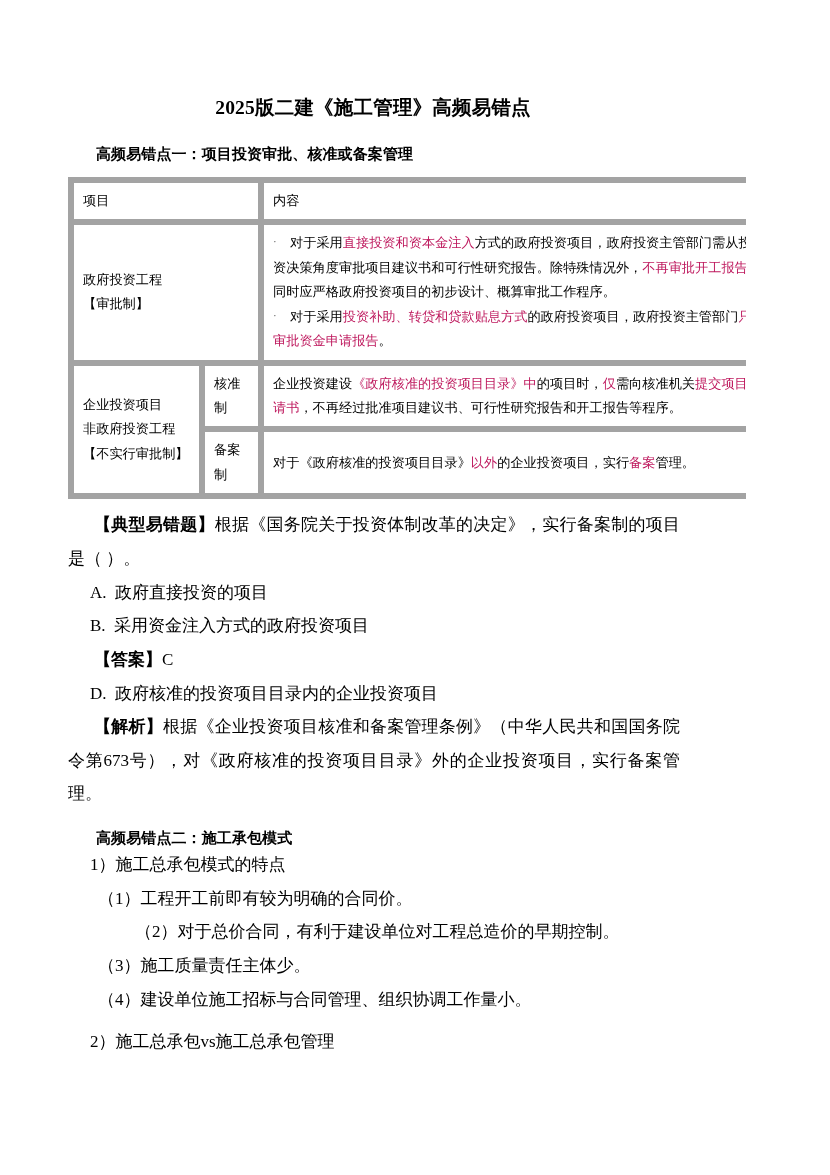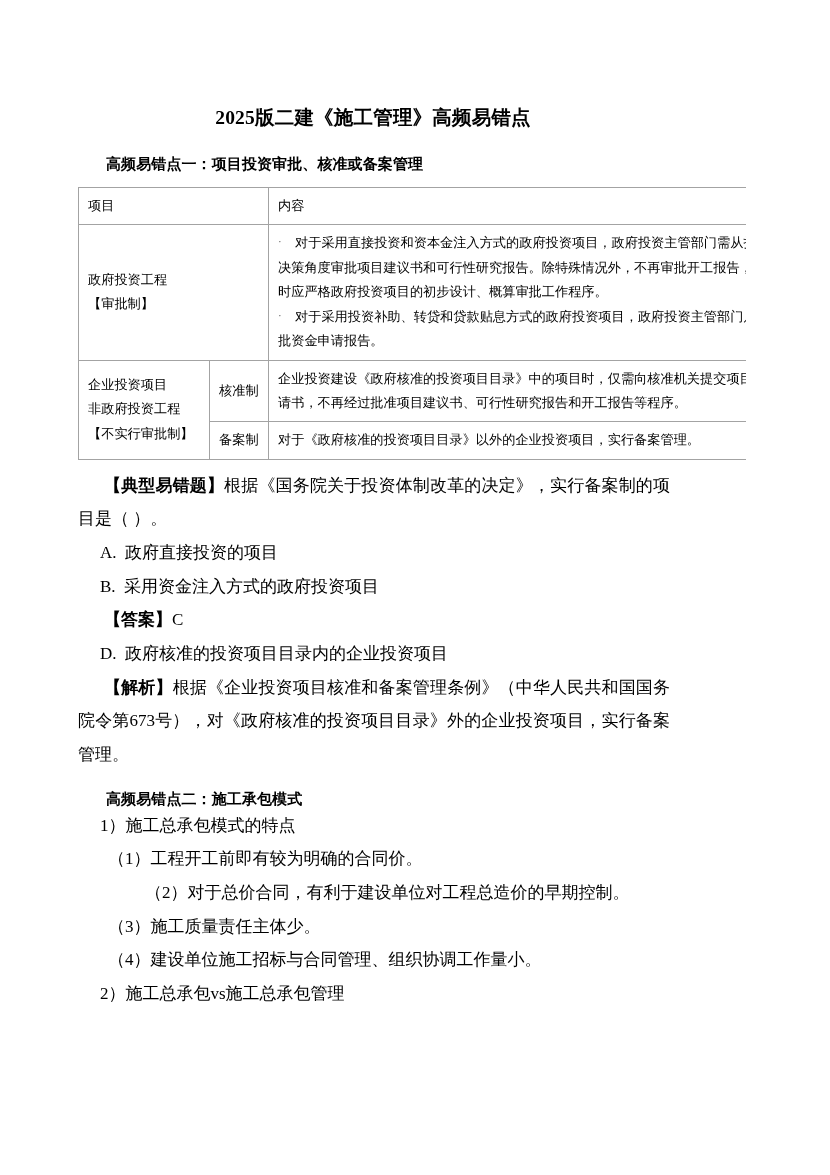--- a/index.html
+++ b/index.html
@@ -13,21 +13,21 @@
     height: 1175px;
     font-family: "Liberation Serif", "DejaVu Serif", serif;
     color: #000000;
     -webkit-font-smoothing: antialiased;
   }
   .page {
     position: relative;
     width: 746px;
     height: 1175px;
     box-sizing: border-box;
-    padding: 16px;
+    padding: 6px;
     overflow: hidden;
   }
   .doc-title {
     margin: 0;
     padding-top: 88px;
     text-align: center;
     font-size: 19.5px;
     font-weight: bold;
     letter-spacing: 0.2px;
   }
@@ -41,21 +41,21 @@
   .heading-one { padding-top: 24px; }
 
   
   table.main-table {
     border-collapse: collapse;
     width: 708px;
     margin: 13px 0 0 62px;
     table-layout: fixed;
   }
   table.main-table td, table.main-table th {
-    border: 1px solid #a3a3a3;
+    border: 6px solid #a3a3a3;
     vertical-align: middle;
     padding: 6px 8px 6px 9px;
     font-size: 13.2px;
     line-height: 1.85;
     font-weight: normal;
     text-align: left;
   }
   .col-item   { width: 131px; }
   .col-sub    { width: 59px; }
   .cell-head  { height: 24px; padding-top: 7px; padding-bottom: 7px; }
@@ -64,21 +64,21 @@
   .cell-sub   { text-align: center; padding-left: 4px; padding-right: 4px; }
   .cell-body  { line-height: 1.95; }
   .bullet-line { display: block; text-indent: 0; padding-left: 0; }
   .bullet-dot {
     display: inline-block;
     width: 17px;
     color: #555;
     font-size: 11px;
     vertical-align: 2px;
   }
-  .red { color: #000000; }
+  .red { color: #be185d; }
 
   
   .para {
     margin: 0;
     font-size: 17px;
     line-height: 1.98;
     padding-left: 62px;
     padding-right: 60px;
     text-align: justify;
   }
@@ -155,15 +155,15 @@
 
   <div class="gap-sections"></div>
 
   <h2 class="section-heading heading-two">高频易错点二：施工承包模式</h2>
 
   <p class="para" style="text-indent: 22px;">1）施工总承包模式的特点</p>
   <p class="para" style="text-indent: 30px;">（1）工程开工前即有较为明确的合同价。</p>
   <p class="para" style="text-indent: 30px; margin-left: 37px;">（2）对于总价合同，有利于建设单位对工程总造价的早期控制。</p>
   <p class="para" style="text-indent: 30px;">（3）施工质量责任主体少。</p>
   <p class="para" style="text-indent: 30px;">（4）建设单位施工招标与合同管理、组织协调工作量小。</p>
-  <p class="para" style="text-indent: 22px;">2）施工总承包vs施工总承包管理</p>
+  <p class="para" style="text-indent: 22px; margin-top: 9px;">2）施工总承包vs施工总承包管理</p>
 
 </div>
 
 </body></html>

